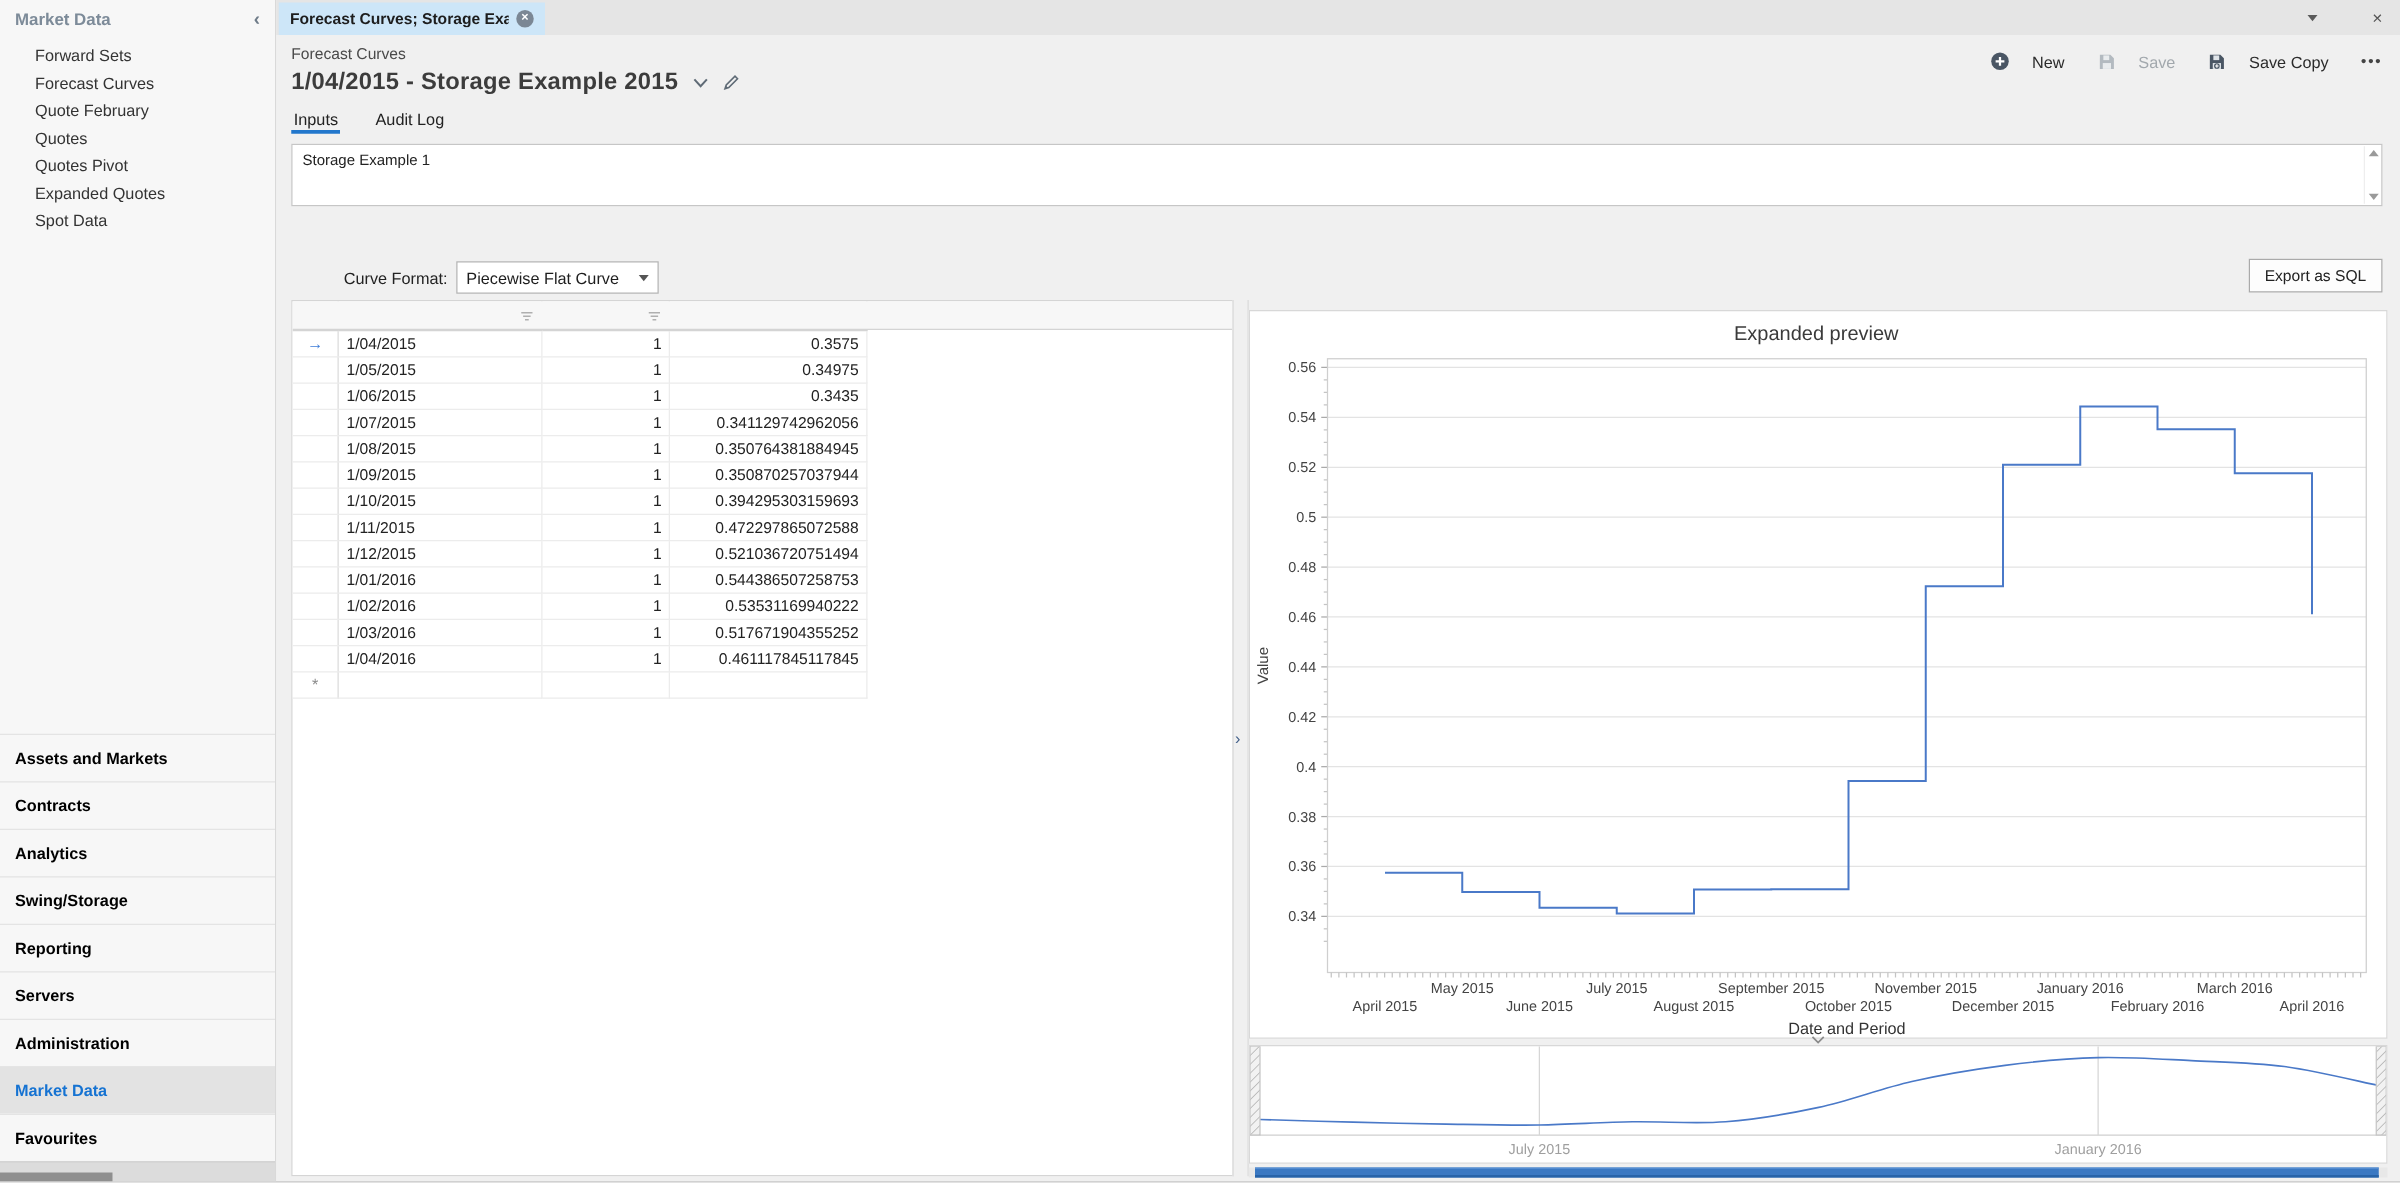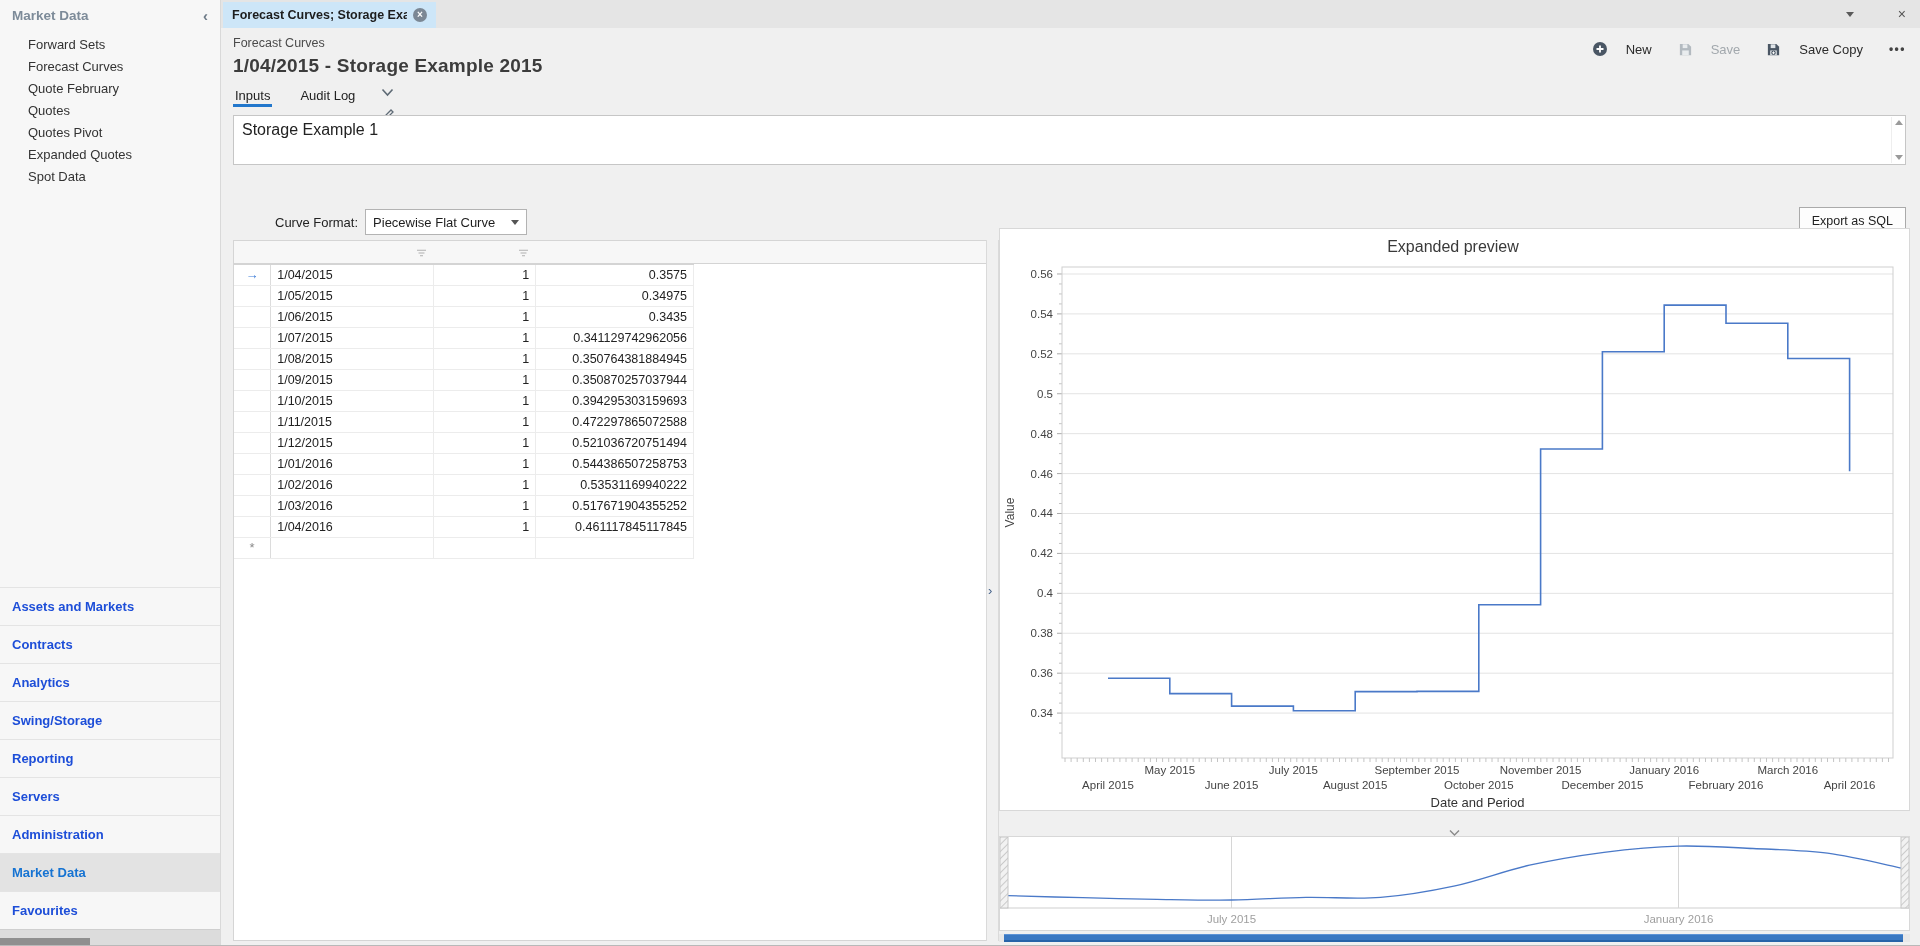--- a/index.html
+++ b/index.html
@@ -7,51 +7,51 @@
   body { font-family:"Liberation Sans", sans-serif; background:#f0f0f0; color:#222; overflow:hidden; }
   .window { position:relative; width:1920px; height:946px; background:#f0f0f0; border-bottom:1px solid #b9b9b9; overflow:hidden; }
 
   
   .sidebar { position:absolute; left:0; top:0; width:221px; height:946px; background:#f7f7f7; border-right:1px solid #d9d9d9; }
   .sidebar-header { height:30px; display:flex; align-items:center; padding:0 12px; color:#7d8b99; font-weight:bold; font-size:13.5px; }
   .sidebar-collapse { margin-left:auto; color:#6e7b88; font-size:15px; cursor:pointer; line-height:1; }
   .sidebar-items { list-style:none; padding:4px 0; }
   .sidebar-items li { padding:4px 8px 4px 28px; font-size:13px; color:#333; line-height:14px; cursor:pointer; }
   .sidebar-sections { position:absolute; left:0; right:0; bottom:17px; }
-  .sidebar-section { height:38px; display:flex; align-items:center; padding-left:12px; font-weight:bold; font-size:13px; color:#1d4ed8; border-top:1px solid #e4e4e4; cursor:pointer; background:#f7f7f7; }
+  .sidebar-section { height:38px; display:flex; align-items:center; padding-left:12px; font-weight:bold; font-size:13px; color:#000000; border-top:1px solid #e4e4e4; cursor:pointer; background:#f7f7f7; }
   .sidebar-section.active { color:#1673d2; background:#e3e3e3; }
   .sidebar-strip { position:absolute; left:0; right:0; bottom:0; height:17px; background:#dcdcdc; border-top:1px solid #cfcfcf; }
   .sidebar-strip .grip { position:absolute; left:0; bottom:0; width:90px; height:8px; background:#8f8f8f; }
 
   
   .main { position:absolute; left:221px; top:0; right:0; height:946px; }
   .topbar { position:absolute; left:0; top:0; right:0; height:28px; background:#e5e5e5; }
   .doc-tab { position:absolute; left:2px; top:2px; height:26px; width:213px; background:#cde6f8; display:flex; align-items:center; padding:0 9px; font-size:12.5px; font-weight:bold; color:#1d1d1d; cursor:pointer; }
   .doc-tab .label { overflow:hidden; white-space:nowrap; flex:1; }
   .tab-close { width:14px; height:14px; border-radius:50%; background:#7b8794; color:#fff; font-size:10px; line-height:14px; text-align:center; margin-left:6px; cursor:pointer; flex:none; }
   .win-controls { position:absolute; right:14px; top:0; height:28px; display:flex; align-items:center; gap:44px; color:#555; }
   .win-caret { width:0; height:0; border-left:4px solid transparent; border-right:4px solid transparent; border-top:5px solid #5a5a5a; cursor:pointer; }
   .win-close { font-size:14px; color:#555; cursor:pointer; line-height:1; }
 
   .content { position:absolute; left:0; top:28px; right:0; bottom:0; background:#f0f0f0; }
   .breadcrumb { position:absolute; top:8px; left:12px; font-size:12.5px; color:#4a4a4a; }
-  .title-row { position:absolute; top:27px; left:12px; display:flex; align-items:center; gap:11px;flex-direction:column; }
+  .title-row { position:absolute; top:27px; left:12px; display:flex; align-items:center; gap:11px; }
   .page-title { font-size:19px; font-weight:bold; color:#3c3c3c; letter-spacing:.2px; }
   .icon-btn { display:inline-flex; align-items:center; justify-content:center; cursor:pointer; }
 
   .toolbar { position:absolute; top:13px; right:14px; display:flex; align-items:center; gap:26px; font-size:13px; color:#2b2b2b; }
   .tool-item { display:flex; align-items:center; gap:18px; cursor:pointer; }
   .tool-item.disabled { color:#a2a8ad; cursor:default; }
   .overflow-dots { font-size:12px; letter-spacing:1.5px; color:#444; font-weight:bold; cursor:pointer; }
 
   .view-tabs { position:absolute; top:57px; left:12px; display:flex; gap:26px; font-size:13px; }
   .view-tab { padding:3px 2px 1px; color:#222; cursor:pointer; border-bottom:3px solid transparent; }
   .view-tab.active { border-bottom-color:#2277cc; }
 
-  .desc-box { position:absolute; top:87px; left:12px; width:1673px; height:50px; background:#fff; border:1px solid #c6c6c6; font-size:16px; color:#222; padding:5px 20px 5px 8px; }
+  .desc-box { position:absolute; top:87px; left:12px; width:1673px; height:50px; background:#fff; border:1px solid #c6c6c6; font-size:12px; color:#222; padding:5px 20px 5px 8px; }
   .desc-scroll { position:absolute; top:1px; right:1px; bottom:1px; width:13px; border-left:1px solid #eee; }
   .mini-arrow { position:absolute; left:3px; width:0; height:0; border-left:4px solid transparent; border-right:4px solid transparent; }
   .mini-arrow.up { top:3px; border-bottom:5px solid #9a9a9a; }
   .mini-arrow.down { bottom:3px; border-top:5px solid #9a9a9a; }
 
   .form-row { position:absolute; left:12px; display:flex; align-items:center; font-size:13px; color:#222; }
   .form-row.r1 { top:152px; }
   .form-row.r2 { top:181px;margin-left:42px; }
   .flabel { margin-right:7px; }
   .combo { height:26px; background:#fff; border:1px solid #b3b3b3; display:flex; align-items:center; padding:0 7px; cursor:pointer; position:relative; }
@@ -72,21 +72,21 @@
   .row-arrow { color:#3f7ed8; font-size:13px; line-height:1; }
   .new-star { color:#8a8a8a; font-size:13px; }
   th .hwrap { display:flex; align-items:center; }
   th .hwrap span { flex:1; }
   .sort-ico { width:11px; height:10px; flex:none; opacity:.65; }
 
   .splitter { position:absolute; top:212px; left:765px; width:13px; bottom:5px; background:#f0f0f0; border-left:1px solid #dadada; border-right:1px solid #dadada; cursor:col-resize; }
   .splitter .chev { position:absolute; top:50%; left:1px; margin-top:-8px; color:#44618a; font-size:13px; }
 
   
-  .chart-panel { position:absolute; top:200px; left:778px; width:911px; height:583px; background:#fff; border:1px solid #d8d8d8; }
+  .chart-panel { position:absolute; top:220px; left:778px; width:911px; height:583px; background:#fff; border:1px solid #d8d8d8; }
   .chart-divider { position:absolute; top:795px; left:778px; width:911px; height:13px; text-align:center; }
   .nav-panel { position:absolute; top:808px; left:778px; width:911px; height:95px; background:#fff; border:1px solid #d8d8d8; cursor:ew-resize; }
   .h-scrollbar { position:absolute; top:906px; left:778px; width:911px; height:8px; background:#e8e8e8; cursor:pointer; }
   .h-scrollbar .bar { position:absolute; left:5px; right:7px; top:0; bottom:0; background:#3a78c2; border-top:1px solid #5d93d6; border-bottom:2px solid #2763a8; }
   svg text { font-family:"Liberation Sans", sans-serif; }
 </style>
 </head>
 <body>
 
 <div class="window">

